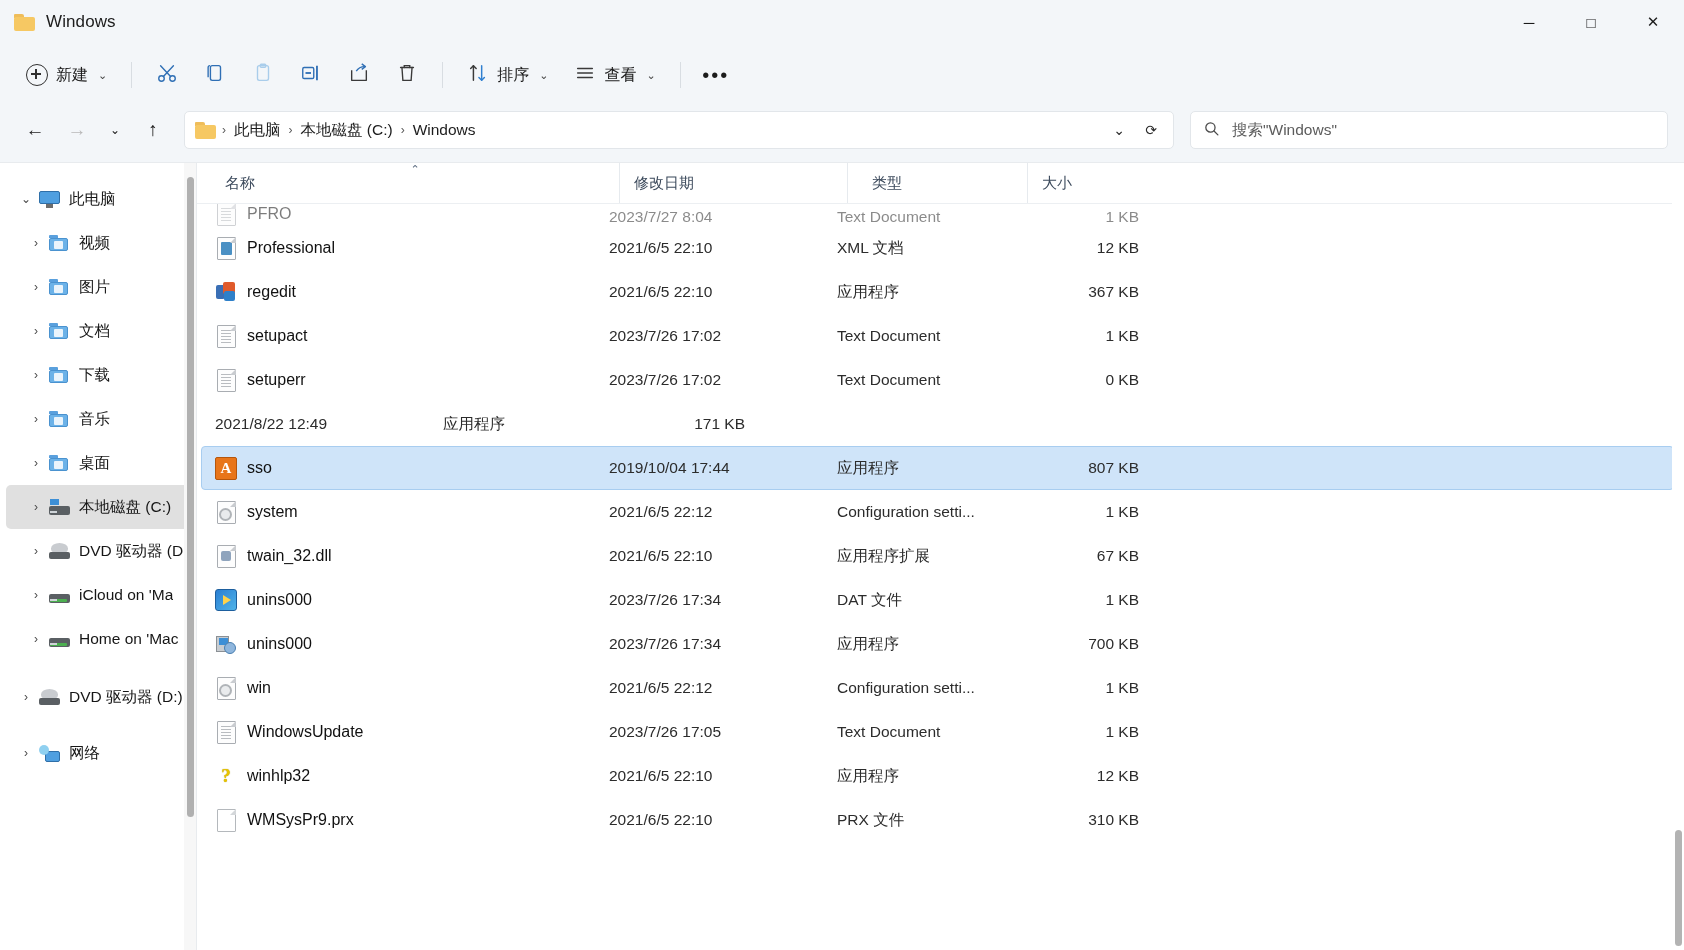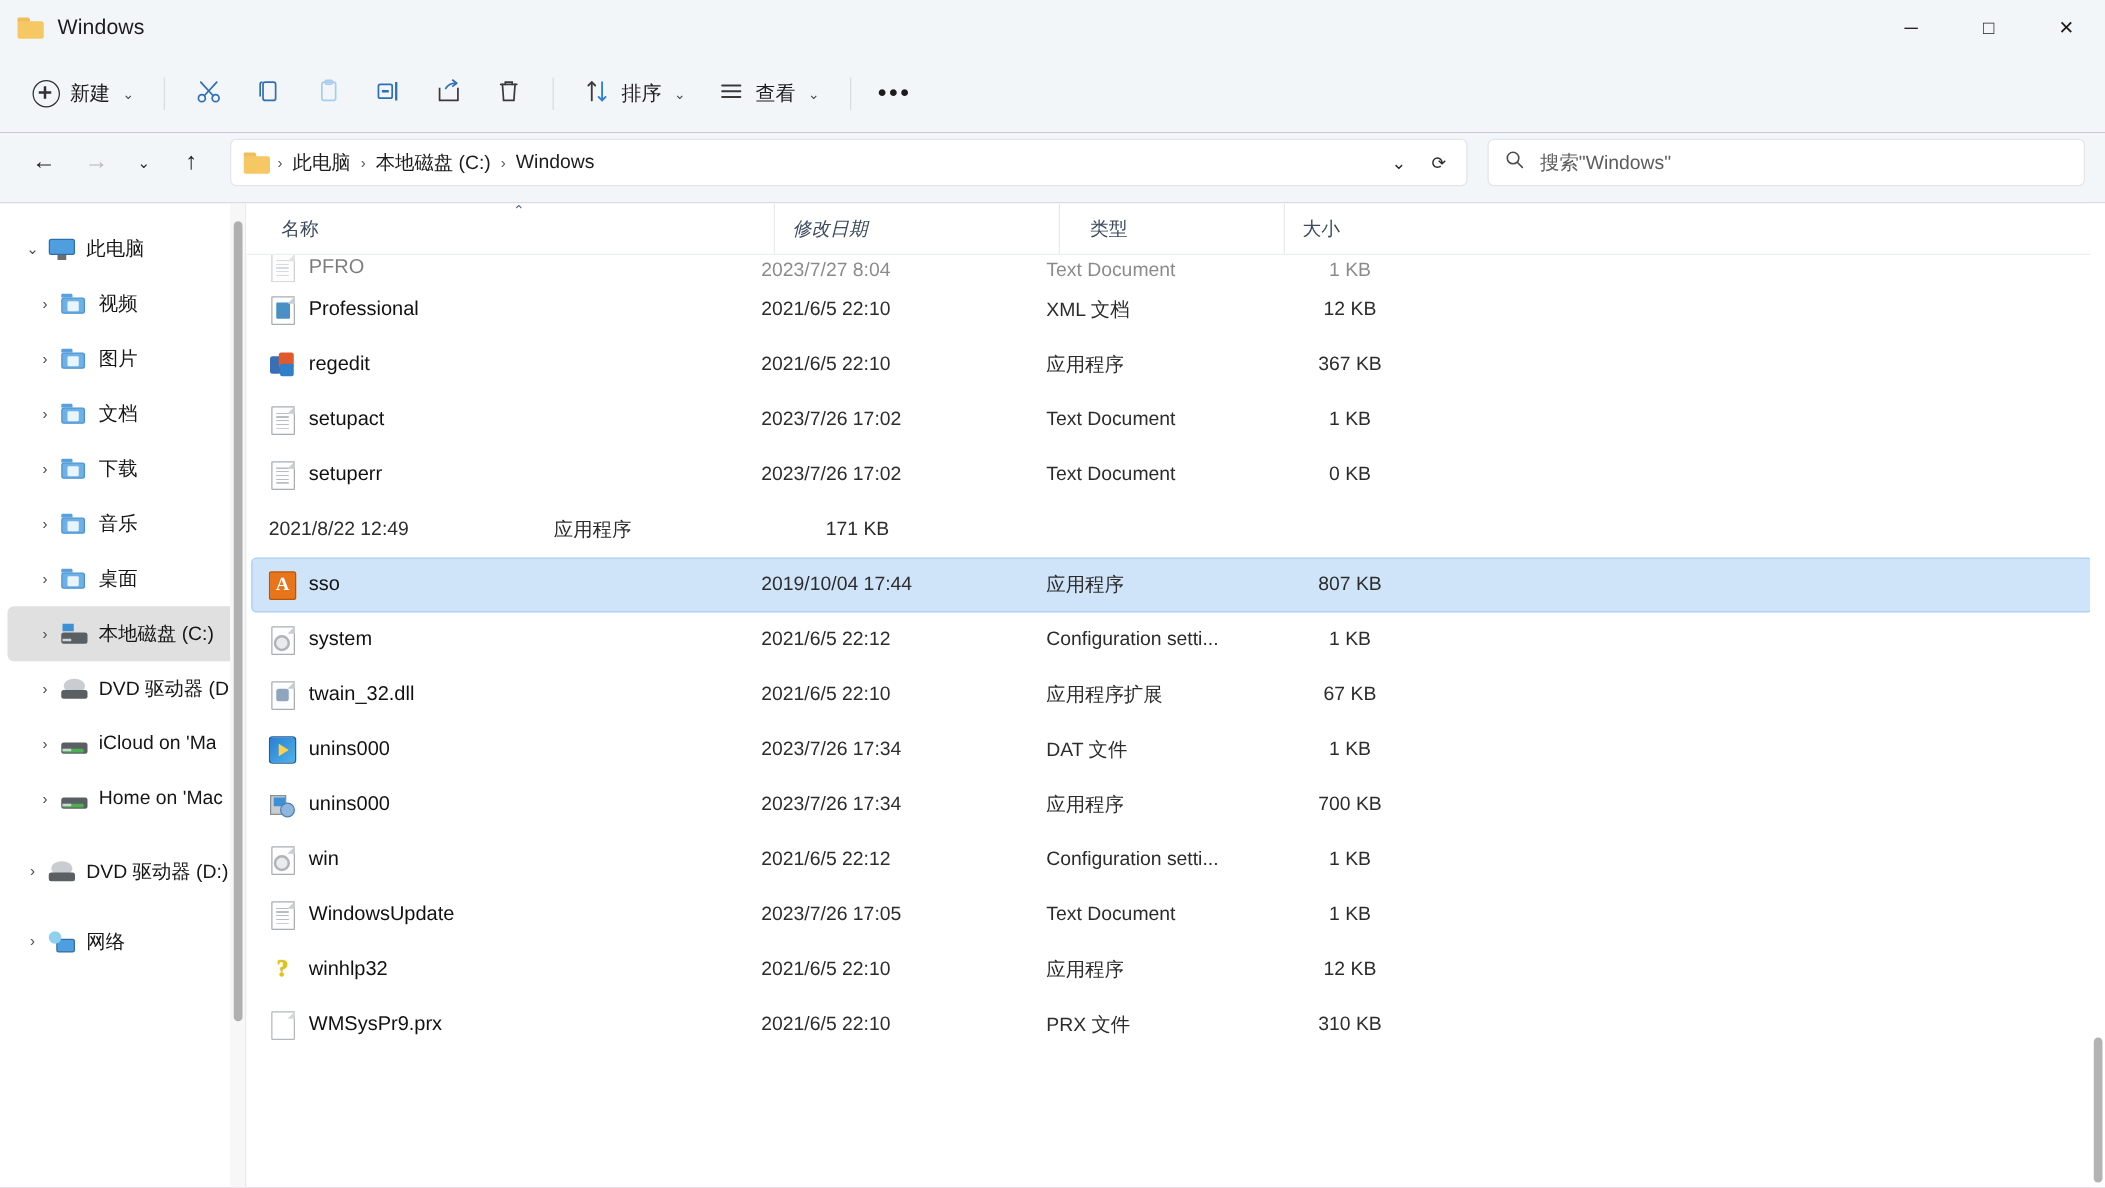--- a/index.html
+++ b/index.html
@@ -13,21 +13,21 @@
     font-family: "Liberation Sans", "DejaVu Sans", sans-serif;
     color: #1a1a1a;
     overflow: hidden;
     position: relative;
   }
   .window {
     width: 1684px;
     height: 950px;
     display: flex;
     flex-direction: column;
-    background: #701a75;
+    background: #7dd3fc;
     position: relative;
   }
 
   
   .titlebar {
     height: 44px;
     min-height: 44px;
     background: #f3f6f9;
     display: flex;
     align-items: center;
@@ -422,21 +422,21 @@
   .ch {
     position: relative;
     height: 40px;
     display: flex;
     align-items: center;
     padding-left: 14px;
     box-sizing: border-box;
   }
   .ch + .ch { border-left: 1px solid #e6eaee; }
   .ch.name { width: 408px; }
-  .ch.date { width: 228px; font-style: italic; }
+  .ch.date { width: 228px; }
   .ch.type { width: 180px; padding-left: 24px; }
   .ch.size { width: 130px; }
   .sortmark {
     position: absolute;
     top: 1px;
     left: 50%;
     transform: translateX(-50%);
     font-size: 11px;
     color: #5b6b80;
     line-height: 10px;
@@ -488,21 +488,21 @@
     font-size: 15.5px;
     color: #2c2c2c;
     overflow: hidden;
     white-space: nowrap;
   }
   .cell-size {
     width: 118px;
     min-width: 118px;
     font-size: 15.5px;
     color: #2c2c2c;
-    text-align: center;
+    text-align: right;
   }
   .ficon {
     width: 22px; min-width: 22px; height: 24px;
     position: relative;
     display: flex; align-items: center; justify-content: center;
   }
   
   .ic-doc {
     width: 17px; height: 21px;
     background: #fdfdfd;

